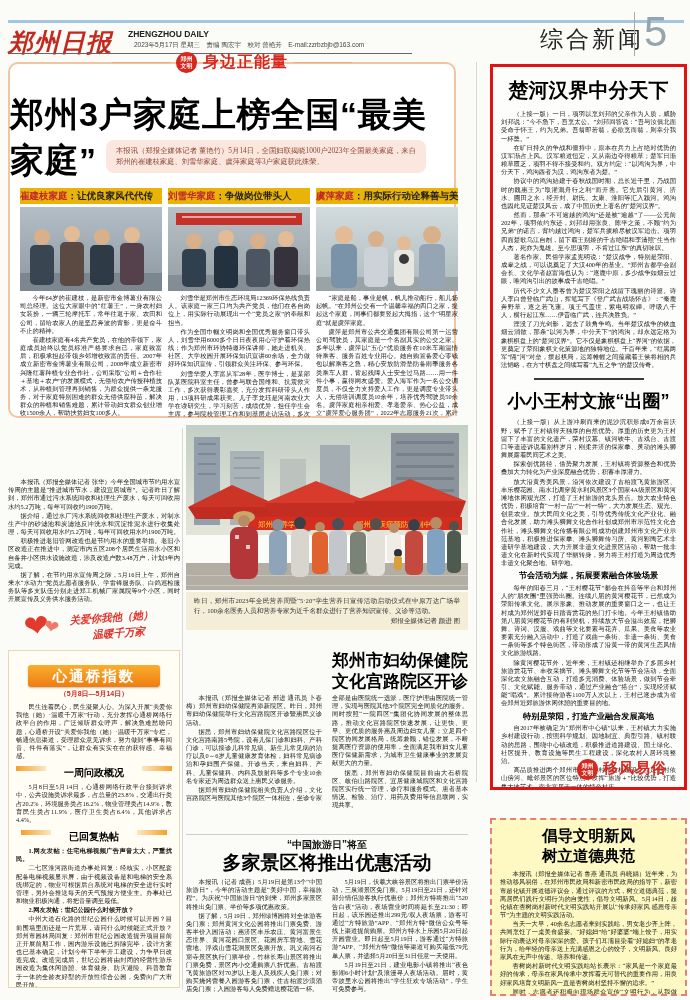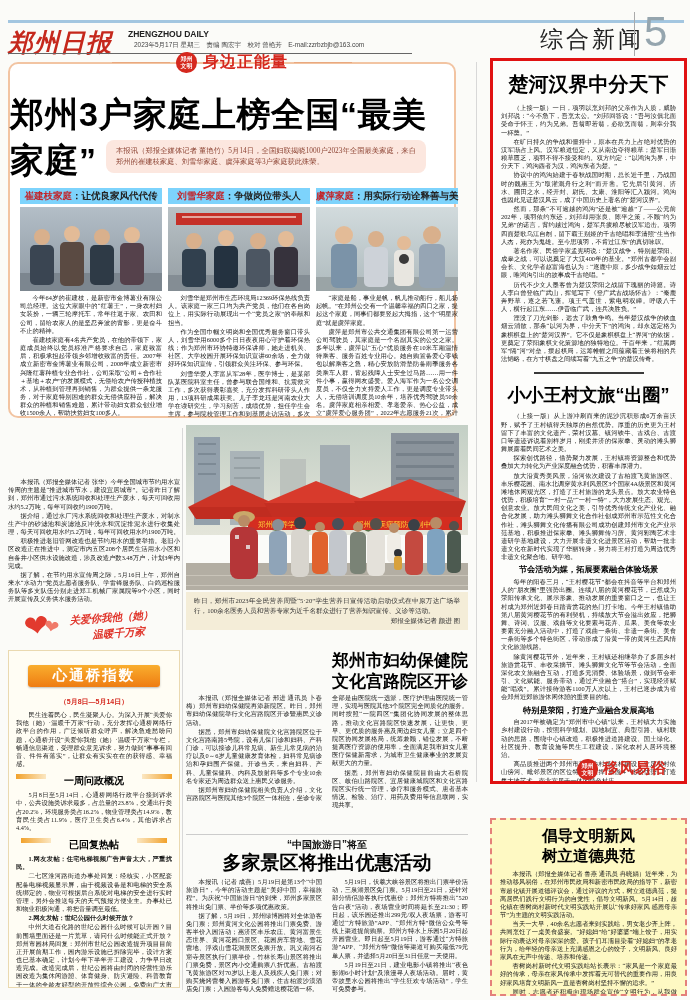--- a/index.html
+++ b/index.html
@@ -20,39 +20,39 @@
   
   .fambox{position:absolute;left:8px;top:62px;width:448px;height:356px;border:2px solid #f2c4a2;border-radius:10px;background:#fff;box-sizing:border-box;}
   .badge{position:absolute;left:0;top:-12px;width:100%;display:flex;align-items:center;justify-content:center;gap:6px;}
   .badge .ln{width:58px;height:1px;background:#e9a87e;}
   .seal{width:21px;height:21px;border-radius:52% 46% 50% 48%;background:#d5281e;color:#fff;font-size:6px;line-height:1.1;display:flex;flex-direction:column;align-items:center;justify-content:center;font-weight:bold;}
   .badge .bt{font-size:16px;font-weight:900;color:#d5281e;letter-spacing:1px;}
   .mainhl{position:absolute;left:0;top:28px;width:100%;text-align:left;font-size:34px;font-weight:900;letter-spacing:0.5px;color:#000;}
   .introbox{position:absolute;left:96px;top:76px;width:300px;background:#fce7df;border-radius:8px;padding:5px 10px;font-size:7.3px;line-height:1.55;color:#8d4434;text-align:justify;font-family:"Liberation Serif",serif;}
   .famcols{position:absolute;left:10px;top:124px;width:428px;display:flex;gap:6px;}
   .famcol{width:142px;}
-  .colhead{height:16px;line-height:16px;background:#7dd3fc;text-align:center;font-size:9.5px;font-weight:bold;color:#222;white-space:nowrap;}
+  .colhead{height:16px;line-height:16px;background:#eab308;text-align:left;font-size:9.5px;font-weight:bold;color:#222;white-space:nowrap;}
   .colhead .nm{color:#c0272d;}
   .fphoto{display:block;width:142px;height:84px;margin:3px 0;}
   .colbody{height:125px;}
   
-  .redbox{position:absolute;left:490px;top:58px;width:197px;height:726px;border:3px solid #e01212;box-sizing:border-box;background:#fdfdfb;padding:8px 8px 4px;overflow:hidden;}
+  .redbox{position:absolute;left:490px;top:64px;width:197px;height:726px;border:3px solid #e01212;box-sizing:border-box;background:#fdfdfb;padding:8px 8px 4px;overflow:hidden;}
   .rh1{text-align:center;font-size:20px;font-weight:900;margin:2px 0 6px;color:#000;}
   .rh2{text-align:center;font-size:18px;font-weight:900;margin:6px 0 5px;color:#000;}
   .minirule{width:110px;height:2px;background:#3a3a3a;margin:9px auto;}
   .subhd{text-align:center;font-size:8.2px;font-weight:bold;margin:4px 0 2px;color:#000;}
   
   .wast-h{position:absolute;left:8px;top:438px;width:172px;text-align:center;font-size:15px;font-weight:900;line-height:1.25;color:#000;}
   .wast-b{position:absolute;left:8px;top:478px;width:172px;height:132px;}
   .heartbadge{position:absolute;left:22px;top:608px;width:150px;height:42px;}
   .heartbadge .hg{position:absolute;left:2px;top:0px;font-size:30px;color:#e23a2e;transform:rotate(-8deg);}
   .heartbadge .hg2{position:absolute;left:22px;top:8px;font-size:18px;color:#f07a6a;transform:rotate(10deg);}
   .heartbadge .tx{position:absolute;left:48px;top:2px;font-size:10.5px;font-weight:bold;font-style:italic;color:#e0342a;transform:rotate(-4deg);line-height:1.5;white-space:nowrap;}
   .xtq{position:absolute;left:8px;top:650px;width:172px;height:338px;background:#fffdf4;border:1px solid #ead9b0;box-sizing:border-box;padding:4px 7px;overflow:hidden;}
-  .ribbon{width:132px;height:22px;margin:10px auto 10px;background:linear-gradient(180deg,#f9ae2e,#ee7c12);border-radius:3px;color:#fff;font-weight:900;font-size:14.5px;text-align:center;line-height:22px;letter-spacing:2px;box-shadow:0 1px 2px rgba(0,0,0,.25);position:relative;font-family:Liberation Mono, monospace;}
+  .ribbon{width:132px;height:22px;margin:10px auto 2px;background:linear-gradient(180deg,#f9ae2e,#ee7c12);border-radius:3px;color:#fff;font-weight:900;font-size:14.5px;text-align:center;line-height:22px;letter-spacing:2px;box-shadow:0 1px 2px rgba(0,0,0,.25);position:relative;}
   .ribbon:before,.ribbon:after{content:"";position:absolute;top:5px;width:10px;height:16px;background:#d9730f;z-index:-1;}
   .ribbon:before{left:-7px;transform:skewY(14deg);}
   .ribbon:after{right:-7px;transform:skewY(-14deg);}
   .xdate{text-align:center;font-size:7px;color:#d5281e;font-weight:bold;margin:2px 0 4px;}
   .bars{display:flex;align-items:flex-start;justify-content:center;gap:18px;margin:6px 0 3px;}
   .bars .bar{width:30px;height:5px;background:linear-gradient(90deg,#f2a22c,#fbe7c2);}
   .bars .bar.r{background:linear-gradient(270deg,#f2a22c,#fbe7c2);}
   .bars .btx{font-size:10px;font-weight:900;color:#000;}
   .qline{font-weight:bold;}
   

